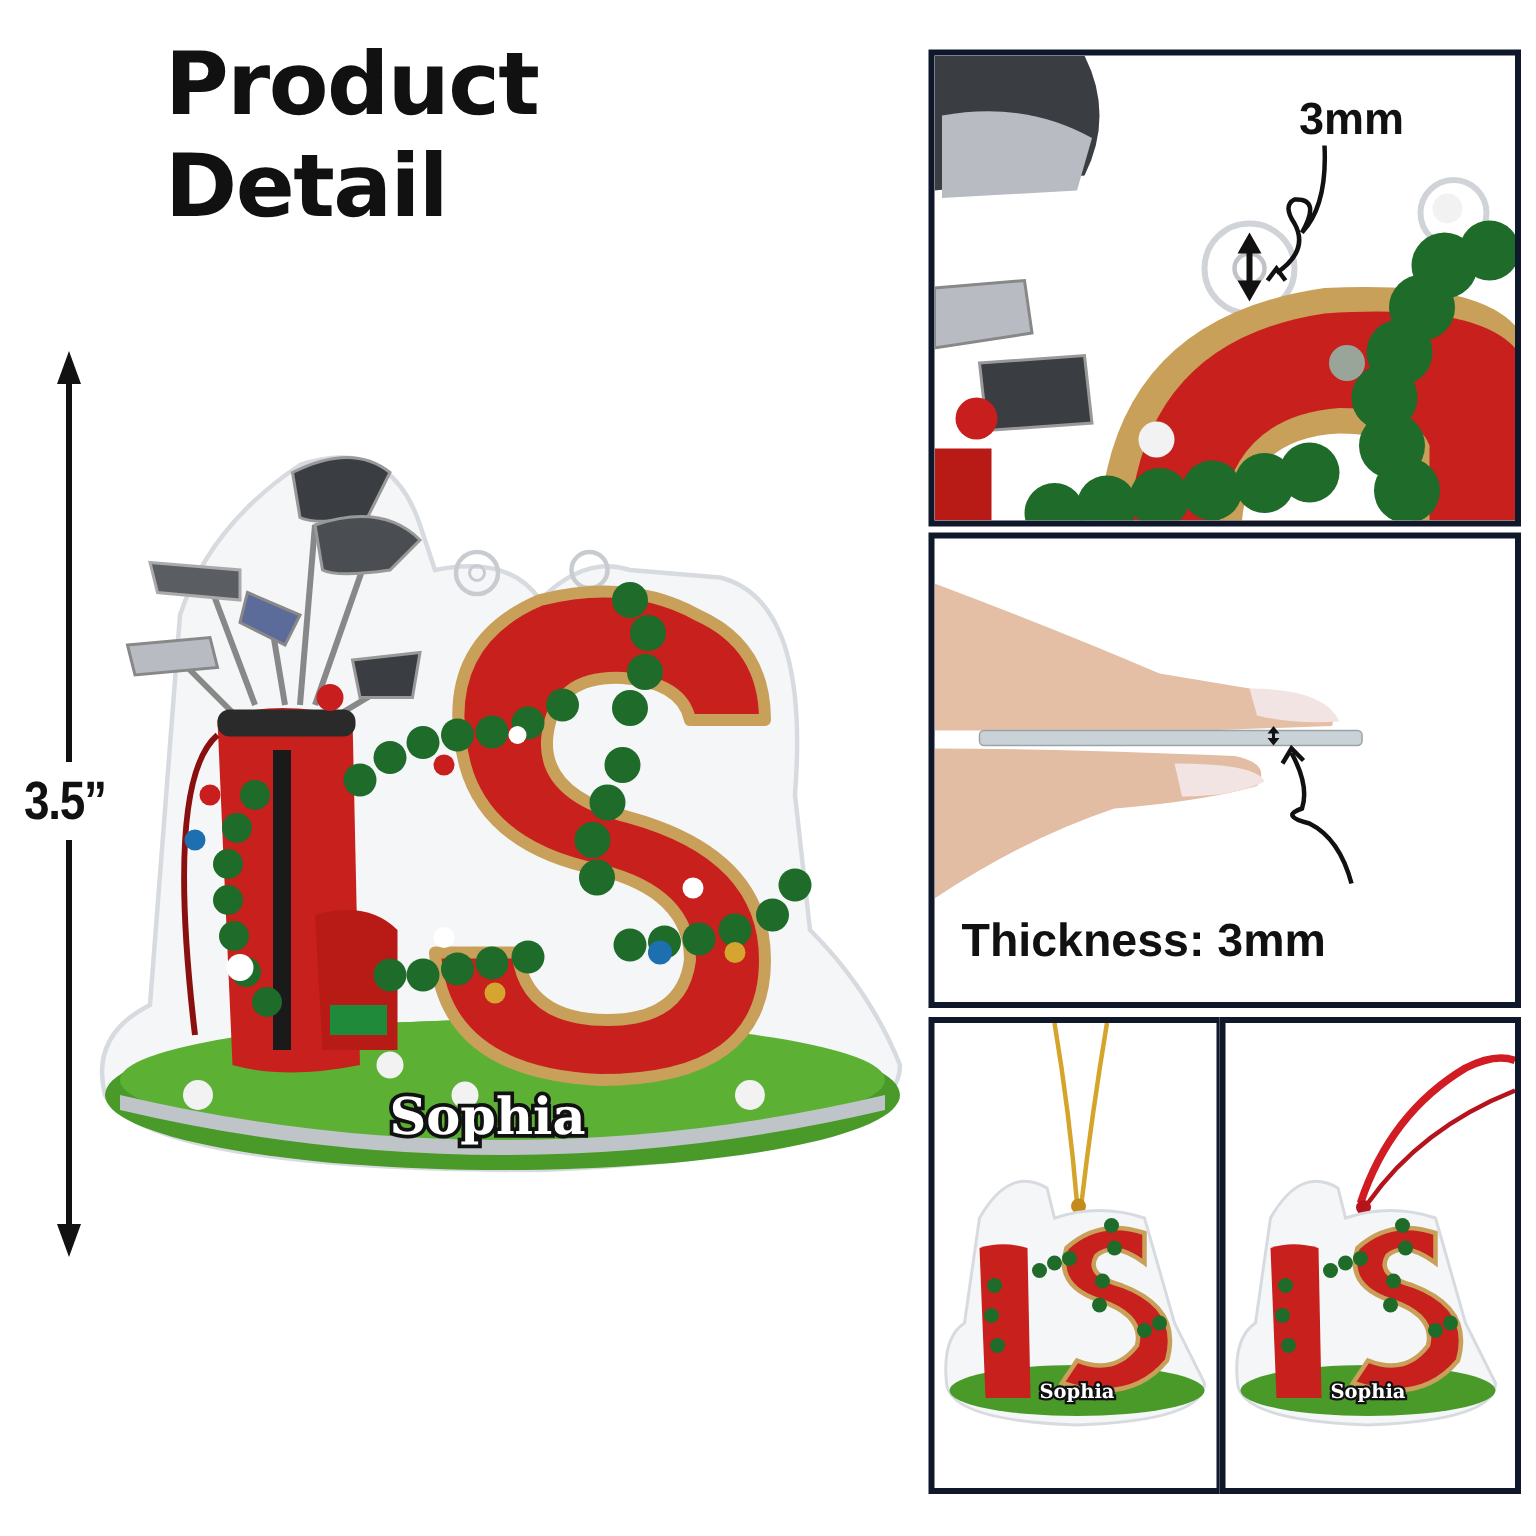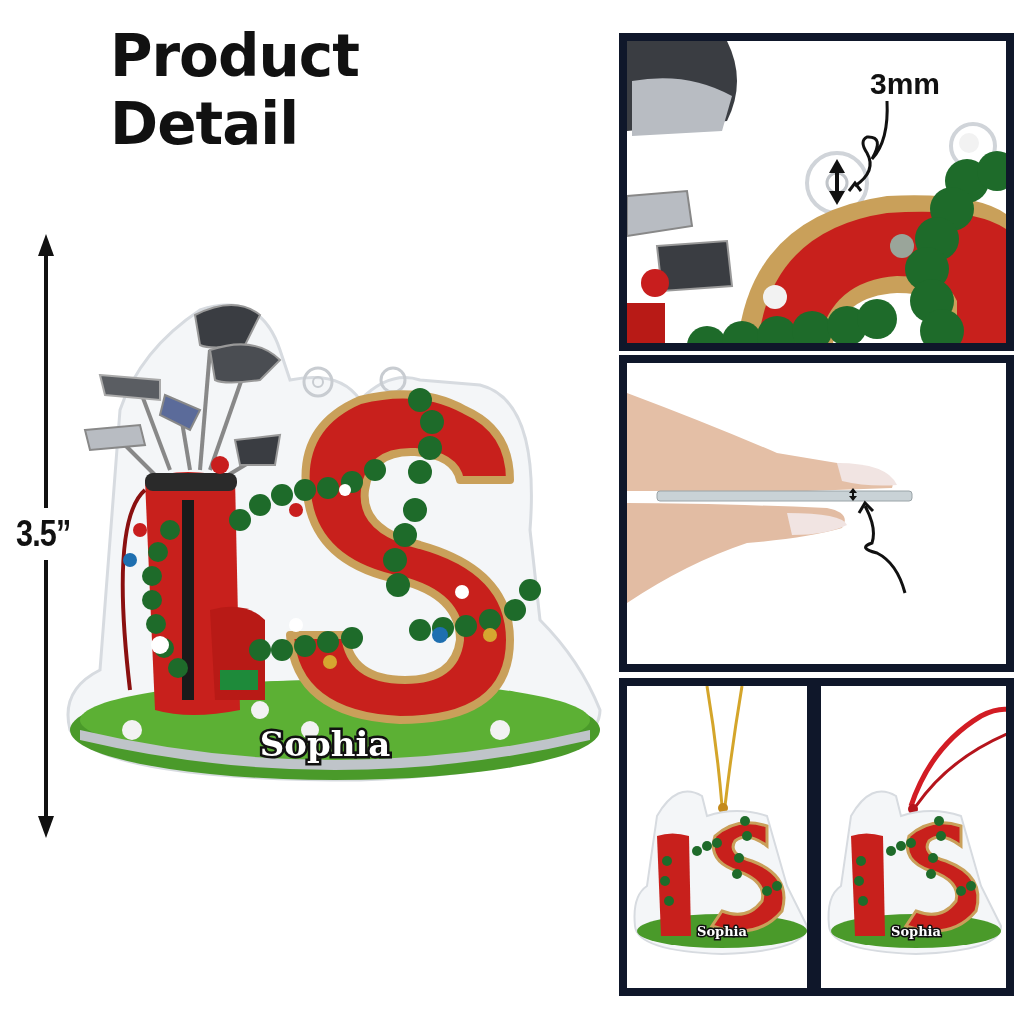--- a/index.html
+++ b/index.html
@@ -1,21 +1,21 @@
 <!DOCTYPE html>
 <html><head>
 <meta charset="utf-8">
 <style>
   html,body{margin:0;padding:0;background:#fff;}
   body{width:1024px;height:1024px;position:relative;overflow:hidden;font-family:"Liberation Sans",sans-serif;}
   .title{position:absolute;left:110px;top:22px;width:420px;font-family:"DejaVu Sans",sans-serif;font-size:58px;font-weight:bold;color:#111;letter-spacing:-1px;}
   .dim-arrow{position:absolute;left:38px;top:234px;width:16px;height:604px;}
   .dim-label{position:absolute;left:16px;top:508px;width:70px;height:52px;background:#fff;font-family:"Liberation Sans",sans-serif;font-weight:bold;font-size:36px;color:#111;line-height:52px;letter-spacing:-1px;transform:scaleX(0.85);transform-origin:left center;}
   .main-ornament{position:absolute;left:60px;top:290px;width:560px;height:500px;}
-  .panel{position:absolute;border:8px solid #0f172a;background:#fff;overflow:hidden;box-sizing:border-box;}
+  .panel{position:absolute;border:4px solid #0f172a;background:#fff;overflow:hidden;box-sizing:border-box;}
   .p1{left:619px;top:33px;width:395px;height:318px;}
   .p2{left:619px;top:355px;width:395px;height:317px;}
   .p3{left:619px;top:678px;width:196px;height:318px;}
   .p4{left:813px;top:678px;width:201px;height:318px;}
   .lbl-3mm{position:absolute;left:243px;top:26px;font-weight:bold;font-size:30px;color:#111;}
   .lbl-thick{position:absolute;left:18px;top:250px;font-weight:bold;font-size:31px;color:#111;white-space:nowrap;}
   .name-text{font-family:"DejaVu Serif",serif;font-weight:bold;}
   svg{display:block;}
 </style>
 </head>
@@ -174,20 +174,21 @@
     <path d="M0,140 Q80,140 200,145 Q225,150 215,165 Q180,175 120,180 Q60,200 0,240 Z" fill="#e2bca3"></path>
     <path d="M160,150 Q215,150 220,162 Q200,172 165,172 Z" fill="#f1e4e2"></path>
     <g>
       <polygon points="226,125 230,130 222,130" fill="#111"></polygon>
       <rect x="225" y="129" width="2" height="6" fill="#111"></rect>
       <polygon points="226,138 230,133 222,133" fill="#111"></polygon>
     </g>
     <path d="M238,143 Q250,165 245,180 Q230,185 250,190 Q270,200 278,230" fill="none" stroke="#111" stroke-width="3"></path>
     <polyline points="232,150 238,140 246,148" fill="none" stroke="#111" stroke-width="3"></polyline>
   </svg>
+  <div class="lbl-thick">Thickness: 3mm</div>
 </div>
 
 <div class="panel p3">
   <svg width="188" height="310" viewBox="0 0 188 310">
     <path d="M80,0 Q90,60 95,120" fill="none" stroke="#d4a52a" stroke-width="3"></path>
     <path d="M115,0 Q105,60 98,120" fill="none" stroke="#d4a52a" stroke-width="3"></path>
     <circle cx="96" cy="122" r="5" fill="#c48a1a"></circle>
     <path d="M8,240 Q5,210 20,200 L30,130 Q50,95 75,110 L80,130 Q110,120 140,130 L160,200 L180,240 Q180,265 95,268 Q10,265 8,240 Z" fill="#f4f6f8" stroke="#d7dbe0" stroke-width="2"></path>
     <ellipse cx="95" cy="245" rx="85" ry="17" fill="#4a9a2a"></ellipse>
     <path d="M30,150 Q45,145 62,150 L64,250 L34,250 Z" fill="#c8201c"></path>

